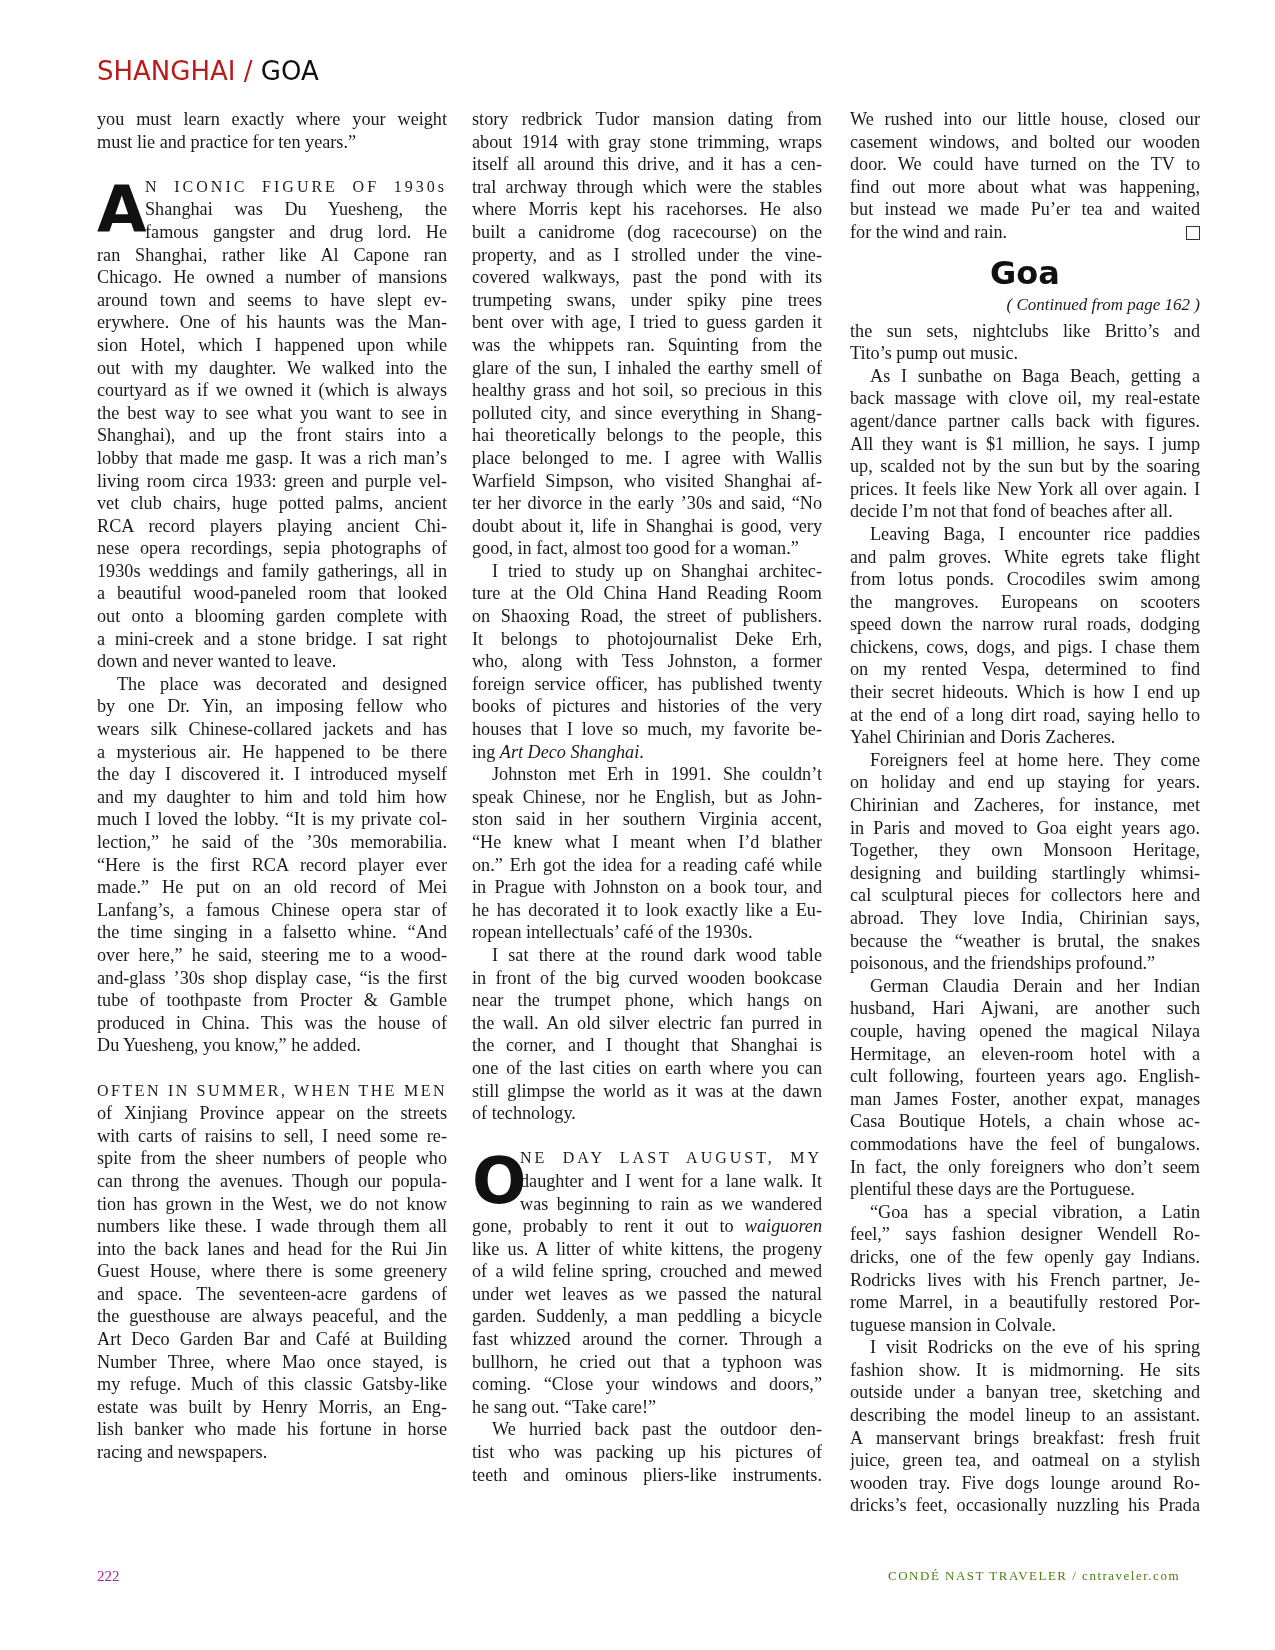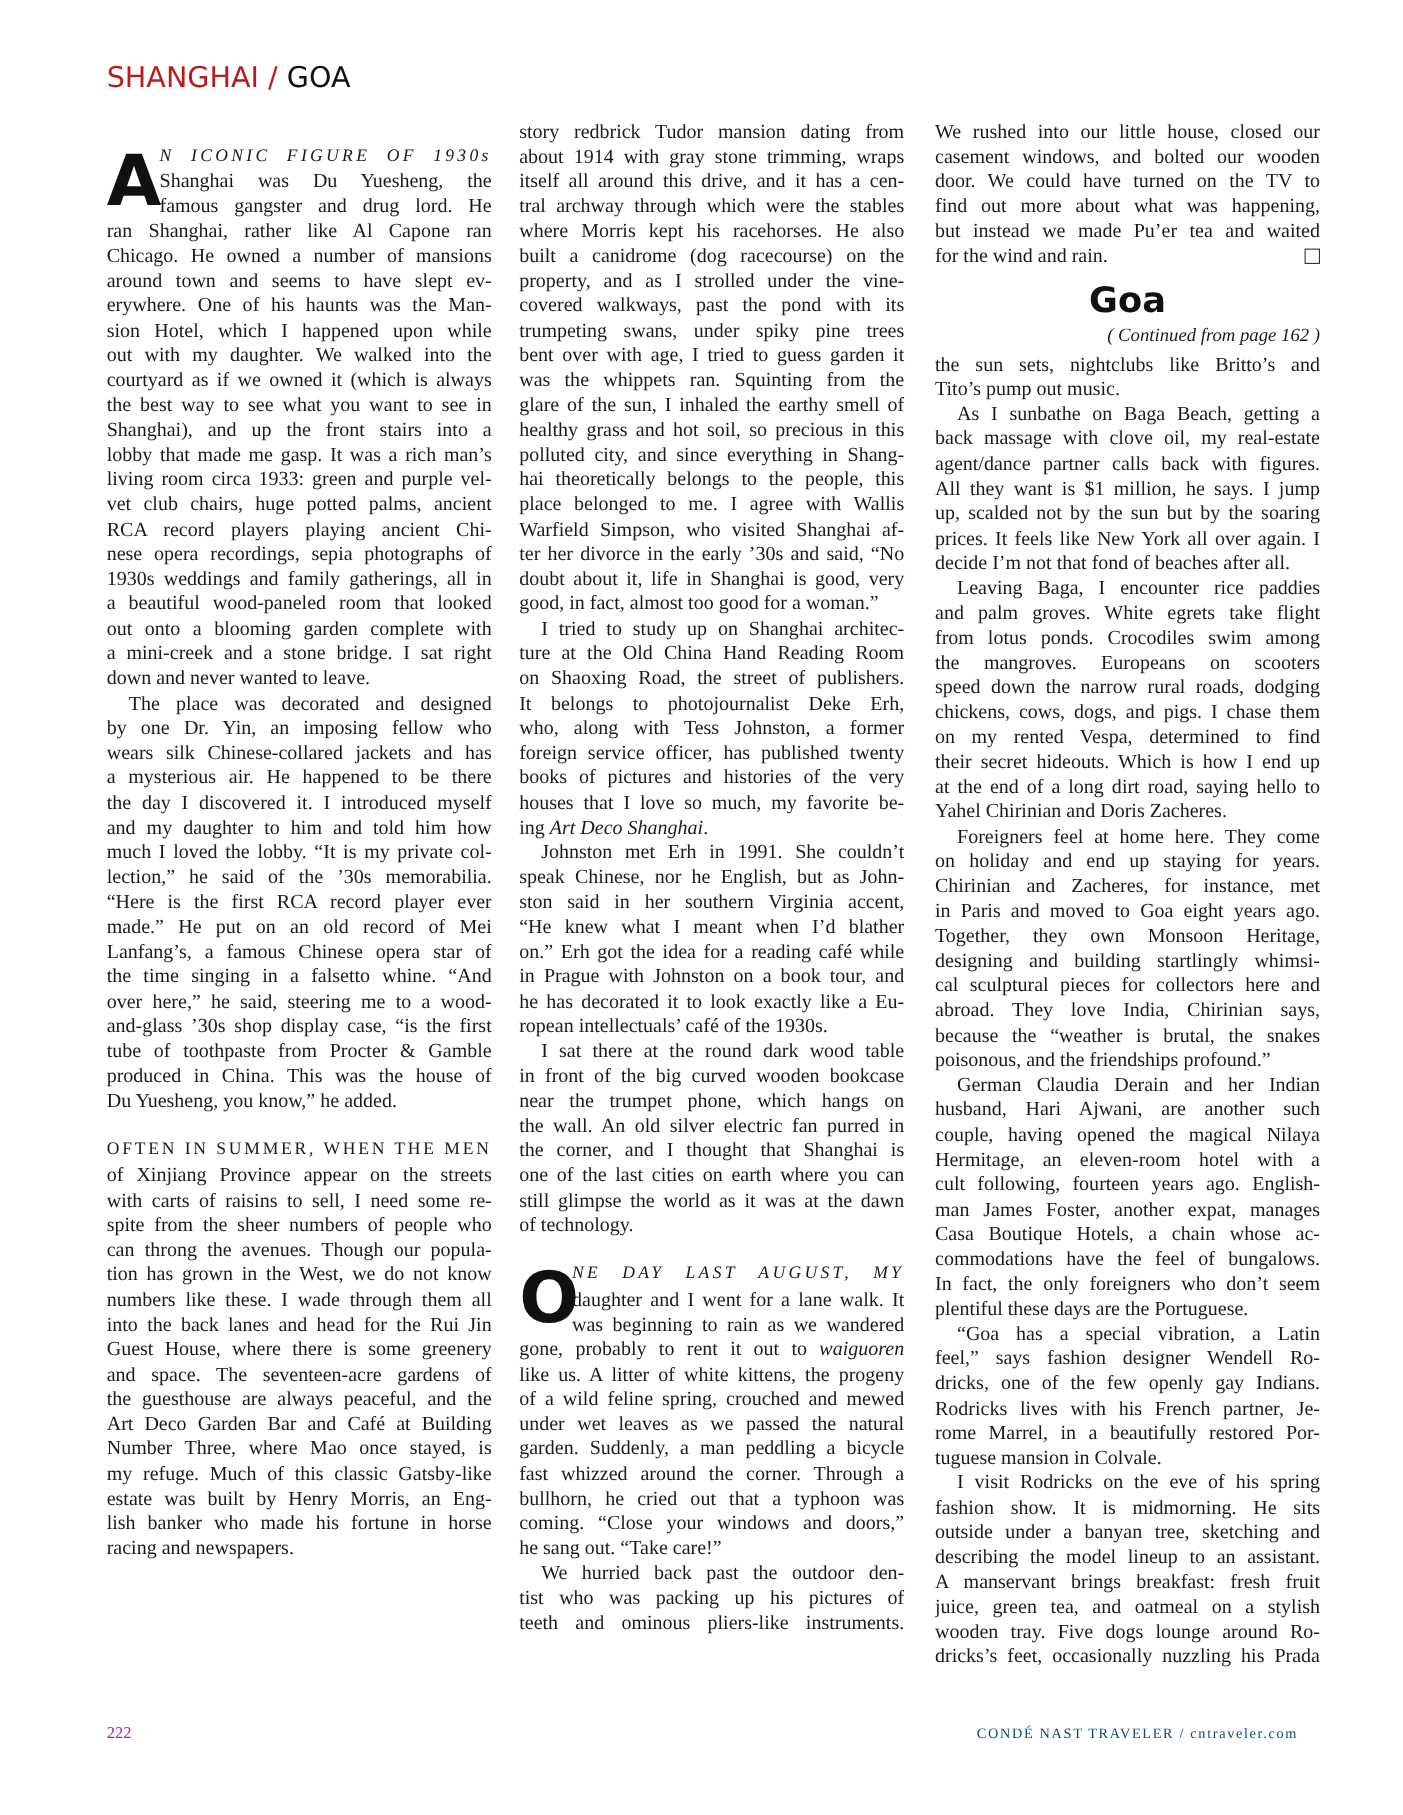--- a/index.html
+++ b/index.html
@@ -16,38 +16,42 @@
   .line { height:22.6px; line-height:22.6px; font-size:18.2px; white-space:nowrap;
           text-align:justify; text-align-last:justify; overflow:hidden; }
   .line.last { text-align-last:left; }
   .line.indent { padding-left:20px; }
   .line.sc { letter-spacing:2.5px; font-size:16px; }
   .gap { height:22.6px; }
   .dropwrap { position:relative; }
   .drop { position:absolute; left:0; top:2px; font-family:"DejaVu Sans", "Liberation Sans", sans-serif;
           font-weight:bold; font-size:64px; line-height:64px; color:#111; }
   .line.dl { padding-left:48px; }
-  .line.dl.sc { letter-spacing:3px;font-style:italic; }
+  .line.dl.sc { letter-spacing:3px; }
   .endmark { display:inline-block; width:12px; height:12px; border:1.5px solid #333; float:right; margin-top:5px; }
   .goa-title { height:42px; text-align:center; font-family:"DejaVu Sans", "Liberation Sans", sans-serif;
                font-weight:bold; font-size:32px; line-height:46px; color:#111; margin-top:6px; }
   .goa-cont { height:26px; text-align:right; font-style:italic; font-size:17px; line-height:26px; margin-bottom:2px; }
   i.it { font-style:italic; }
   .footer-page { position:absolute; left:97px; top:1568px; font-size:15px; color:#a21caf; }
-  .footer-mag { position:absolute; right:95px; top:1568px; font-size:13px; letter-spacing:1.5px; color:#0c4a6e; }
+  .footer-mag { position:absolute; right:95px; top:1568px; font-size:13px; letter-spacing:1.5px; color:#4d7c0f; }
 </style>
 </head>
 <body>
 
 <div class="header">
   <span class="red">SHANGHAI /</span>
   <span class="black">GOA</span>
 </div>
 
 <div class="col" id="col1">
+  <div>
+      <div class="line">you must learn exactly where your weight</div>
+      <div class="line last">must lie and practice for ten years.”</div>
+    </div>
   <div class="gap"></div>
   <div class="dropwrap">
     <span class="drop">A</span>
     <div class="line dl sc">N ICONIC FIGURE OF 1930s</div>
     <div>
         <div class="line dl">Shanghai was Du Yuesheng, the</div>
         <div class="line dl">famous gangster and drug lord. He</div>
       </div>
   </div>
   <div>

